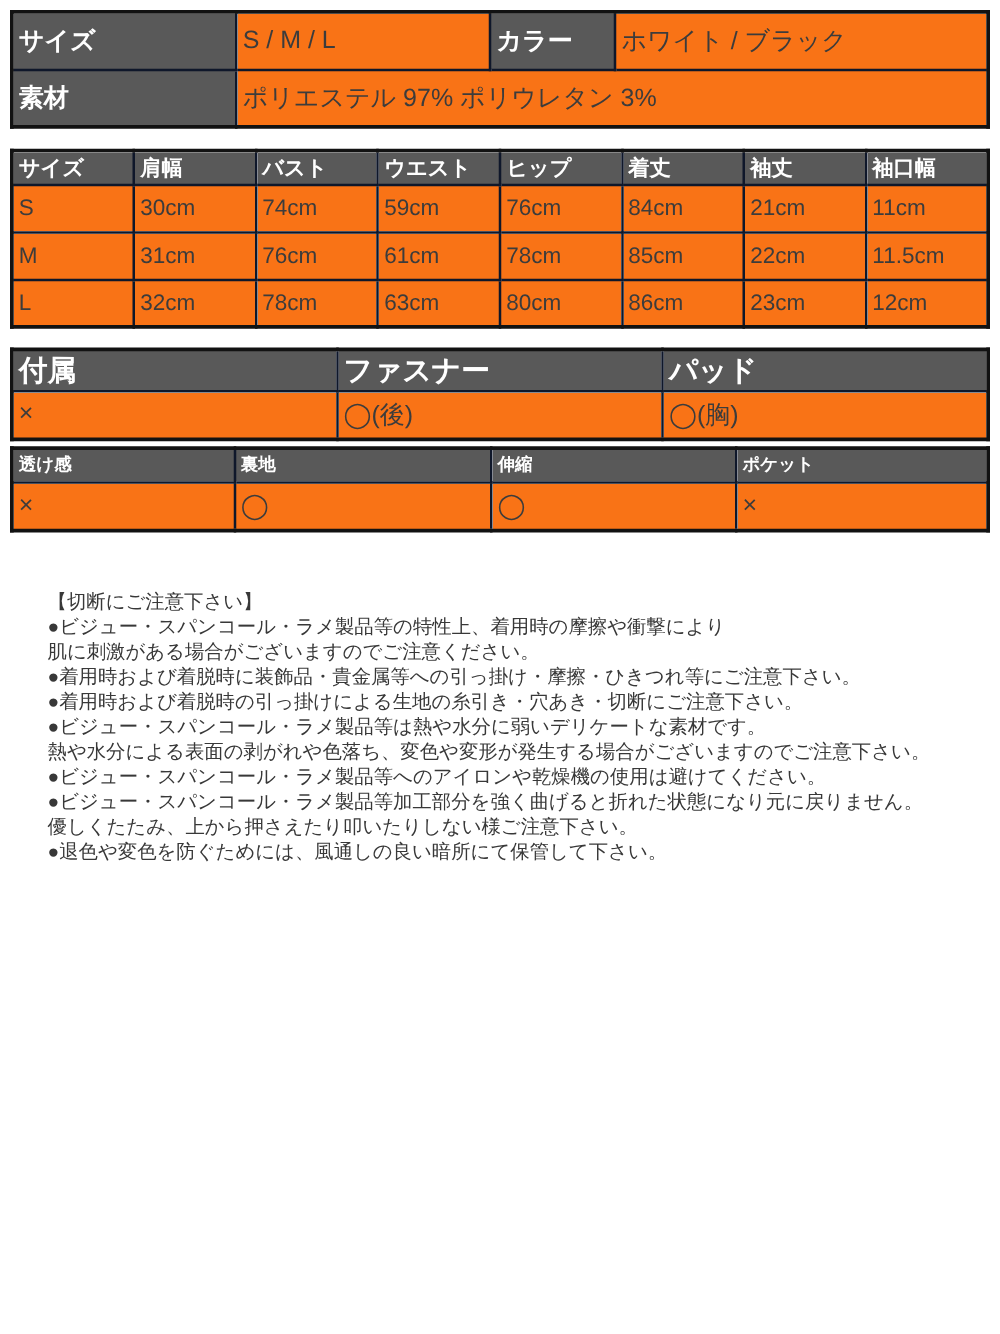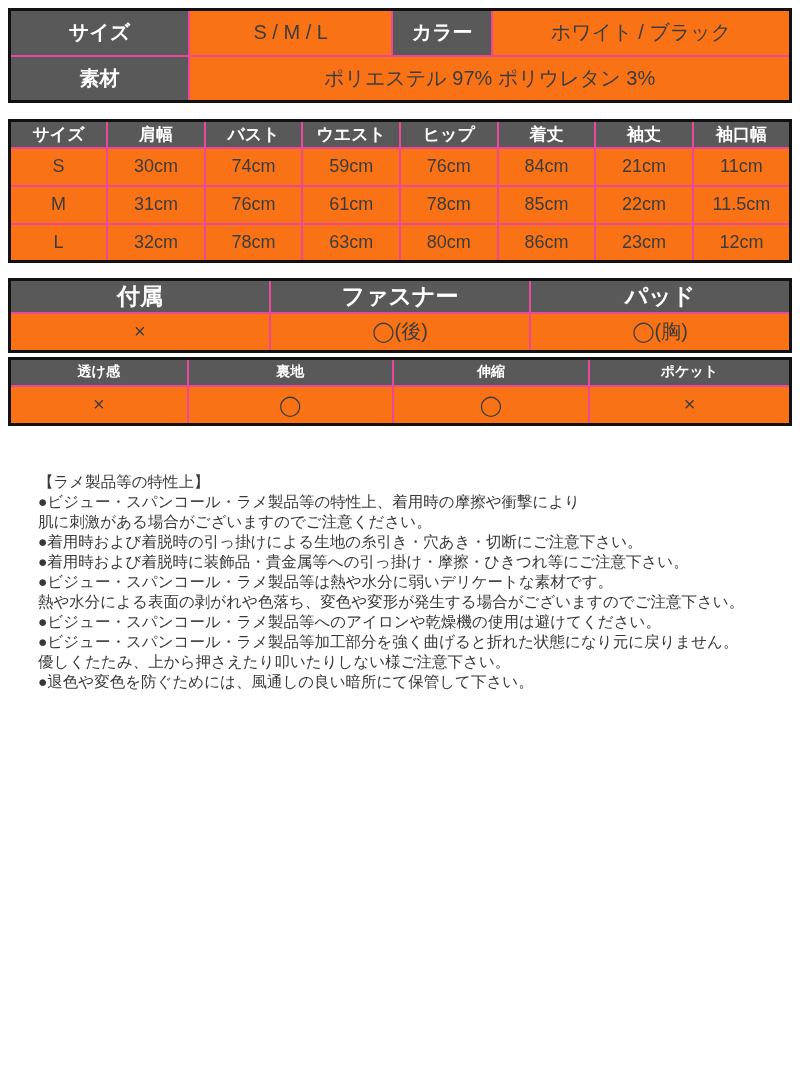--- a/index.html
+++ b/index.html
@@ -13,22 +13,22 @@
   }
   .sheet { padding: 8px; }
 
   table.tbl {
     width: 784px;
     border-collapse: collapse;
     table-layout: fixed;
     border: 3px solid #121212;
   }
   .tbl th, .tbl td {
-    border: 2px solid #ec4899;
-    text-align: center;
+    border: 2px solid #0f172a;
+    text-align: left;
     vertical-align: middle;
     padding: 0 4px;
     overflow: hidden;
     white-space: nowrap;
   }
   .tbl th {
     background: #595959;
     color: #ffffff;
     font-weight: bold;
     font-size: 19px;
@@ -192,26 +192,26 @@
         <tr>
           <td>×</td>
           <td>◯</td>
           <td>◯</td>
           <td>×</td>
         </tr>
       </tbody>
   </table>
 
   <div class="notes">
-    <div class="notes-title">【ラメ製品等の特性上】</div>
+    <div class="notes-title">【切断にご注意下さい】</div>
     <div class="notes-lines">
         <div class="note-line">●ビジュー・スパンコール・ラメ製品等の特性上、着用時の摩擦や衝撃により</div>
         <div class="note-line">肌に刺激がある場合がございますのでご注意ください。</div>
+        <div class="note-line">●着用時および着脱時に装飾品・貴金属等への引っ掛け・摩擦・ひきつれ等にご注意下さい。</div>
         <div class="note-line">●着用時および着脱時の引っ掛けによる生地の糸引き・穴あき・切断にご注意下さい。</div>
-        <div class="note-line">●着用時および着脱時に装飾品・貴金属等への引っ掛け・摩擦・ひきつれ等にご注意下さい。</div>
         <div class="note-line">●ビジュー・スパンコール・ラメ製品等は熱や水分に弱いデリケートな素材です。</div>
         <div class="note-line">熱や水分による表面の剥がれや色落ち、変色や変形が発生する場合がございますのでご注意下さい。</div>
         <div class="note-line">●ビジュー・スパンコール・ラメ製品等へのアイロンや乾燥機の使用は避けてください。</div>
         <div class="note-line">●ビジュー・スパンコール・ラメ製品等加工部分を強く曲げると折れた状態になり元に戻りません。</div>
         <div class="note-line">優しくたたみ、上から押さえたり叩いたりしない様ご注意下さい。</div>
         <div class="note-line">●退色や変色を防ぐためには、風通しの良い暗所にて保管して下さい。</div>
       </div>
   </div>
 
 </div>

